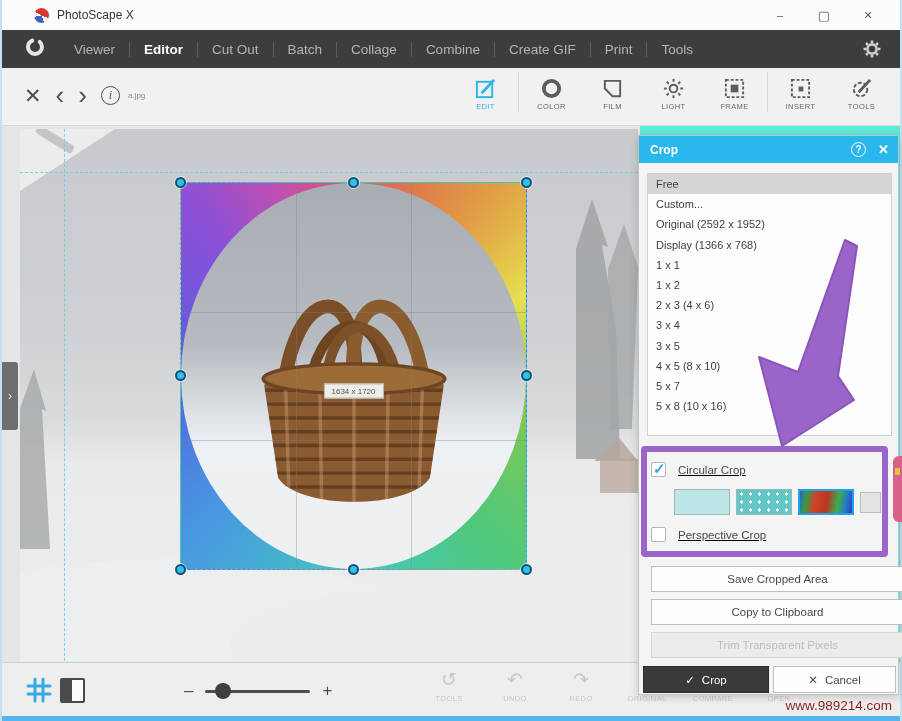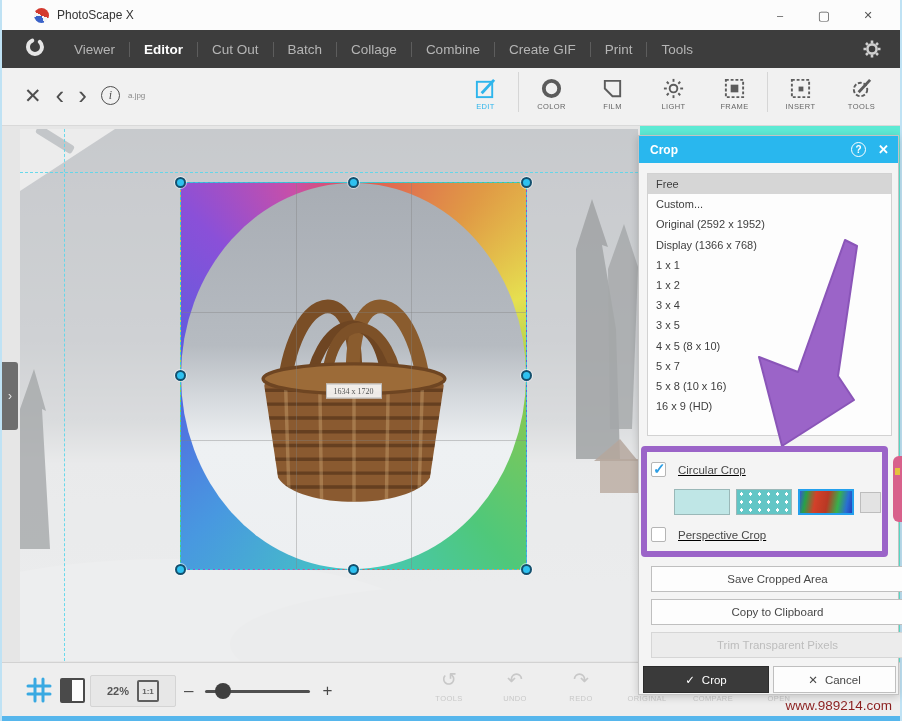--- a/index.html
+++ b/index.html
@@ -32,21 +32,21 @@
   .edit-tools { position:absolute; right:8px; top:4px; display:flex; align-items:center; }
   .tool { width:61px; display:flex; flex-direction:column; align-items:center; gap:2px; padding-top:4px; color:#5c5c5c; }
   .tool .tlabel { font-size:7.5px; letter-spacing:.4px; color:#666; }
   .tool.active, .tool.active .tlabel { color:#2eb5ec; }
   .tool svg { display:block; }
   .tool-sep { width:1px; height:40px; background:#d6d6d6; margin:0 2px; }
 
   
   .canvas { position:absolute; left:0; top:126px; width:638px; height:536px; background:#e6e6e6; }
   .photo { position:absolute; left:18px; top:3px; width:618px; height:532px; overflow:hidden;
-    background:linear-gradient(#a3a8af 0%, #b4b9bf 40%, #ccd0d4 55%, #eef0f2 63%, #f3f5f7 100%);font-family:Liberation Serif, serif; }
+    background:linear-gradient(#a3a8af 0%, #b4b9bf 40%, #ccd0d4 55%, #eef0f2 63%, #f3f5f7 100%); }
   .photo svg.scenery { position:absolute; inset:0; }
   .corner-band { position:absolute; left:0; top:0; width:0; height:0; border-top:62px solid #f3f3f3; border-right:95px solid transparent; }
   .corner-slash { position:absolute; left:14px; top:6px; width:42px; height:9px; background:#9aa0a6; transform:rotate(32deg); border-radius:3px; }
   .dim { position:absolute; background:rgba(230,230,230,0.55); }
   .guide-v { position:absolute; left:44px; top:0; height:100%; width:0; border-left:1px dashed rgba(90,215,235,0.9); }
   .guide-h { position:absolute; top:43px; left:0; width:100%; height:0; border-top:1px dashed rgba(90,215,235,0.9); }
 
   .crop-rect { position:absolute; left:160px; top:53px; width:347px; height:388px; border:1px dashed #35c8dc;
     background:conic-gradient(from 0deg at 50% 50%, #e05555 0deg, #e09a45 35deg, #e6e050 65deg, #8cc84e 95deg, #4fc87a 140deg, #45c8c0 180deg, #4898e0 225deg, #5560e0 270deg, #8a50d8 315deg, #c84fa8 342deg, #e05555 360deg); }
   .crop-ellipse { position:absolute; inset:0; border-radius:50%; overflow:hidden;
@@ -327,26 +327,26 @@
         <span class="panel-close">✕</span>
       </div>
     </div>
     <div class="ratio-list">
         <div class="ratio-item selected">Free</div>
         <div class="ratio-item">Custom...</div>
         <div class="ratio-item">Original (2592 x 1952)</div>
         <div class="ratio-item">Display (1366 x 768)</div>
         <div class="ratio-item">1 x 1</div>
         <div class="ratio-item">1 x 2</div>
+        <div class="ratio-item">2 x 3 (4 x 6)</div>
         <div class="ratio-item">3 x 4</div>
         <div class="ratio-item">3 x 5</div>
         <div class="ratio-item">4 x 5 (8 x 10)</div>
         <div class="ratio-item">5 x 7</div>
         <div class="ratio-item">5 x 8 (10 x 16)</div>
-        <div class="ratio-item">16 x 9 (HD)</div>
       </div>
     <div class="crop-opts">
       <div class="chk-row" style="left:12px;top:15px;">
         <span class="chk checked"></span>
         <span class="chk-label">Circular Crop</span>
       </div>
       <div class="swatch-row">
           <div class="swatch sw-solid" style="background: rgb(191, 230, 230);"></div>
           <div class="swatch sw-dots" style="background-color: rgb(99, 198, 198);"></div>
           <div class="swatch sw-rainbow"></div>
@@ -375,24 +375,20 @@
       <svg width="26" height="26" viewBox="0 0 26 26">
           <g stroke="#38a9e2" stroke-width="3" stroke-linecap="round">
             <line x1="9" y1="2" x2="9" y2="24"></line>
             <line x1="17" y1="2" x2="17" y2="24"></line>
             <line x1="2" y1="9" x2="24" y2="9"></line>
             <line x1="2" y1="17" x2="24" y2="17"></line>
           </g>
         </svg>
     </span>
     <span class="split-btn"></span>
-    <div class="zoom-group">
-      <span class="zoom-pct">22%</span>
-      <span class="one2one">1:1</span>
-    </div>
     <div class="slider-zone">
       <span class="sl-minus">–</span>
       <div class="sl-track">
         <div class="sl-knob"></div>
       </div>
       <span class="sl-plus">+</span>
     </div>
     <div class="history">
         <div class="hist-item">
           <span class="hicon">↺</span>

